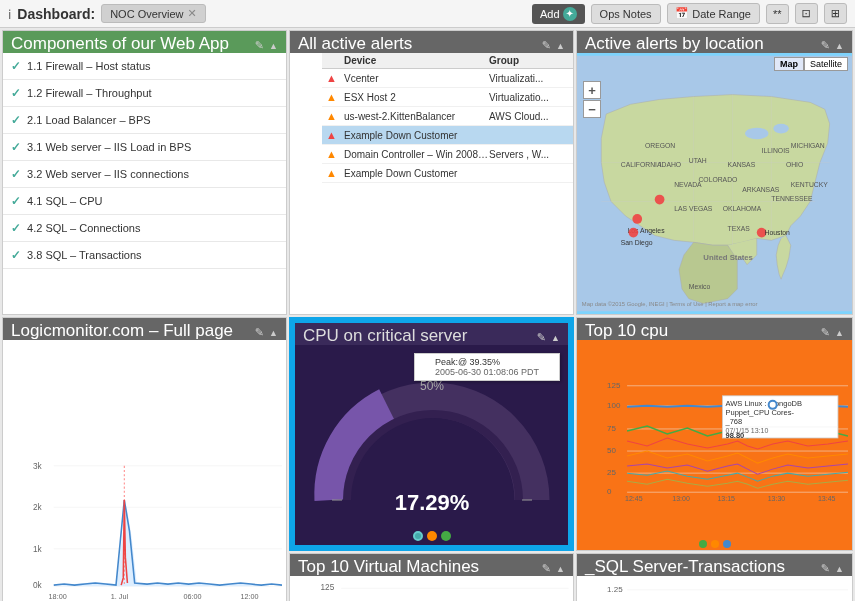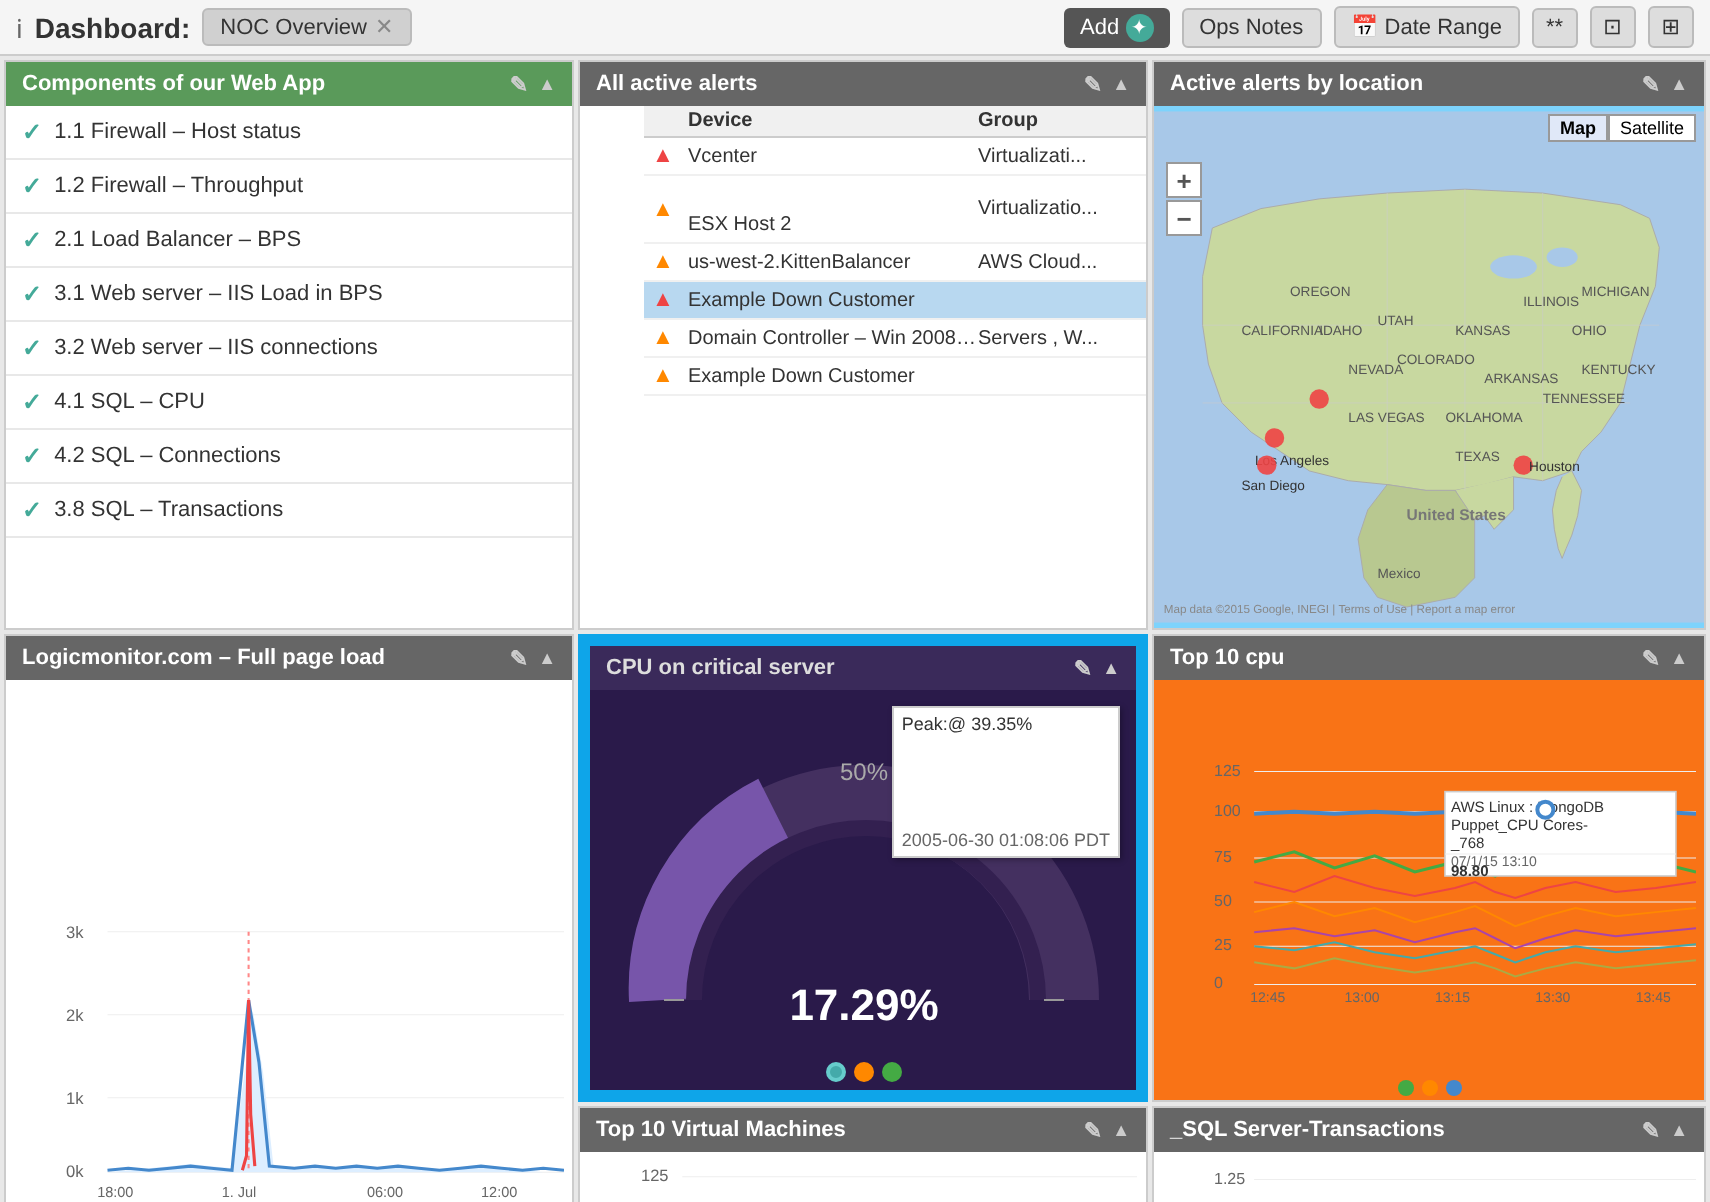--- a/index.html
+++ b/index.html
@@ -8,21 +8,21 @@
     
     .header { background: #f5f5f5; border-bottom: 1px solid #ccc; padding: 4px 8px; display: flex; align-items: center; gap: 6px; height: 28px; }
     .component-item { display: flex; align-items: center; padding: 6px 8px; border-bottom: 1px solid #e8e8e8; gap: 6px; }
     .component-check { color: #4a9; font-size: 12px; font-weight: bold; }
     .component-text { font-size: 11px; color: #333; }
 
     .layout { display: flex; flex-direction: column; height: 573px; gap: 2px; padding: 2px; }
     .row1 { display: flex; gap: 2px; height: 285px; flex-shrink: 0; }
     .row2 { display: flex; gap: 2px; flex: 1; }
 
-    .panel-title { background: #666; color: white; padding: 3px 8px; font-size: 11px; font-weight: bold; display: flex; align-items: center; justify-content: space-between; height: 22px; }
+    .panel-title { background: #666; color: white; padding: 3px 8px; font-size: 17px; font-weight: normal; display: flex; align-items: flex-start; justify-content: space-between; height: 22px; }
     .panel-title-icons { display: flex; gap: 5px; align-items: center; }
     .pen-icon::before { content: '✎'; font-size: 11px; color: #ccc; cursor: pointer; }
     .collapse-icon::before { content: '▲'; font-size: 9px; color: #ccc; cursor: pointer; }
 
     
     .items-container { overflow-y: auto; height: calc(100% - 22px); }
   </style>
 </head>
 <body>
 
@@ -114,21 +114,21 @@
           <span style="font-weight:bold;font-size:10px;color:#333;">Group</span>
         </div>
 
         <div style="display:grid;grid-template-columns:18px 1fr 80px;padding:3px 4px;border-bottom:1px solid #f0f0f0;align-items:center;cursor:pointer;">
           <span style="color:#e44;font-size:11px;">▲</span>
           <span style="font-size:10px;color:#333;overflow:hidden;text-overflow:ellipsis;white-space:nowrap;">Vcenter</span>
           <span style="font-size:10px;color:#333;overflow:hidden;text-overflow:ellipsis;white-space:nowrap;">Virtualizati...</span>
         </div>
         <div style="display:grid;grid-template-columns:18px 1fr 80px;padding:3px 4px;border-bottom:1px solid #f0f0f0;align-items:center;cursor:pointer;">
           <span style="color:#f80;font-size:11px;">▲</span>
-          <span style="font-size:10px;color:#333;overflow:hidden;text-overflow:ellipsis;white-space:nowrap;margin-top:16px;">ESX Host 2</span>
+          <span style="font-size:10px;color:#333;overflow:hidden;text-overflow:ellipsis;white-space:nowrap;">ESX Host 2</span>
           <span style="font-size:10px;color:#333;overflow:hidden;text-overflow:ellipsis;white-space:nowrap;">Virtualizatio...</span>
         </div>
         <div style="display:grid;grid-template-columns:18px 1fr 80px;padding:3px 4px;border-bottom:1px solid #f0f0f0;align-items:center;cursor:pointer;">
           <span style="color:#f80;font-size:11px;">▲</span>
           <span style="font-size:10px;color:#333;overflow:hidden;text-overflow:ellipsis;white-space:nowrap;">us-west-2.KittenBalancer</span>
           <span style="font-size:10px;color:#333;overflow:hidden;text-overflow:ellipsis;white-space:nowrap;">AWS Cloud...</span>
         </div>
         <div style="display:grid;grid-template-columns:18px 1fr 80px;padding:3px 4px;border-bottom:1px solid #f0f0f0;align-items:center;background:#b8d8f0;cursor:pointer;">
           <span style="color:#e44;font-size:11px;">▲</span>
           <span style="font-size:10px;color:#333;overflow:hidden;text-overflow:ellipsis;white-space:nowrap;">Example Down Customer</span>
@@ -274,23 +274,23 @@
       <div style="background:#2a1a4a;border:6px solid #0ea5e9;overflow:hidden;flex:1;">
         <div class="panel-title" style="background:#3a2a5a;">
           <span style="color:#ddd;">CPU on critical server</span>
           <div class="panel-title-icons">
             <span class="pen-icon"></span>
             <span class="collapse-icon"></span>
           </div>
         </div>
         <div style="position:relative;height:calc(100% - 22px);display:flex;align-items:center;justify-content:center;">
 
-          <div style="position:absolute;top:8px;right:8px;background:white;border:1px solid #ccc;padding:3px 4px;font-size:9px;z-index:10;box-shadow:1px 1px 3px rgba(0,0,0,0.3);">
+          <div style="position:absolute;top:8px;right:8px;background:white;border:1px solid #ccc;padding:3px 20px;font-size:9px;z-index:10;box-shadow:1px 1px 3px rgba(0,0,0,0.3);">
             <div style="color:#333;">Peak:@ 39.35%</div>
-            <div style="color:#666;margin-top:48px;">2005-06-30 01:08:06 PDT</div>
+            <div style="color:#666;">2005-06-30 01:08:06 PDT</div>
           </div>
 
           <svg width="240" height="200" viewBox="0 0 240 200" xmlns="http://www.w3.org/2000/svg">
 
             <path d="M20,155 A100,100 0 0,1 220,155" fill="none" stroke="#443060" stroke-width="35"></path>
 
             <path d="M20,155 A100,100 0 0,1 75,60" fill="none" stroke="#7755aa" stroke-width="35"></path>
 
             <path d="M35,155 A85,85 0 0,1 207,155" fill="none" stroke="#332050" stroke-width="8"></path>
 

